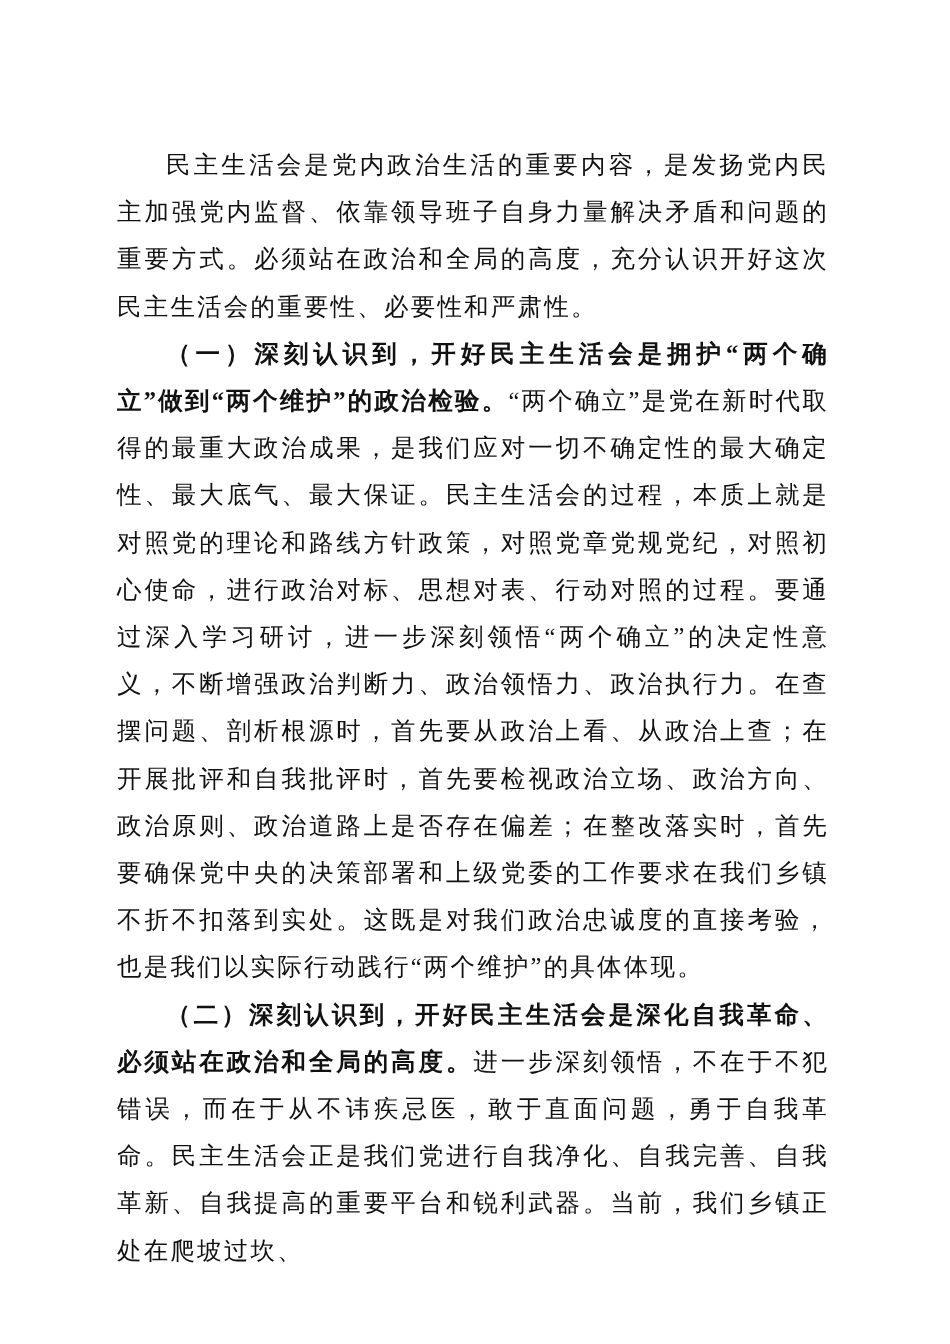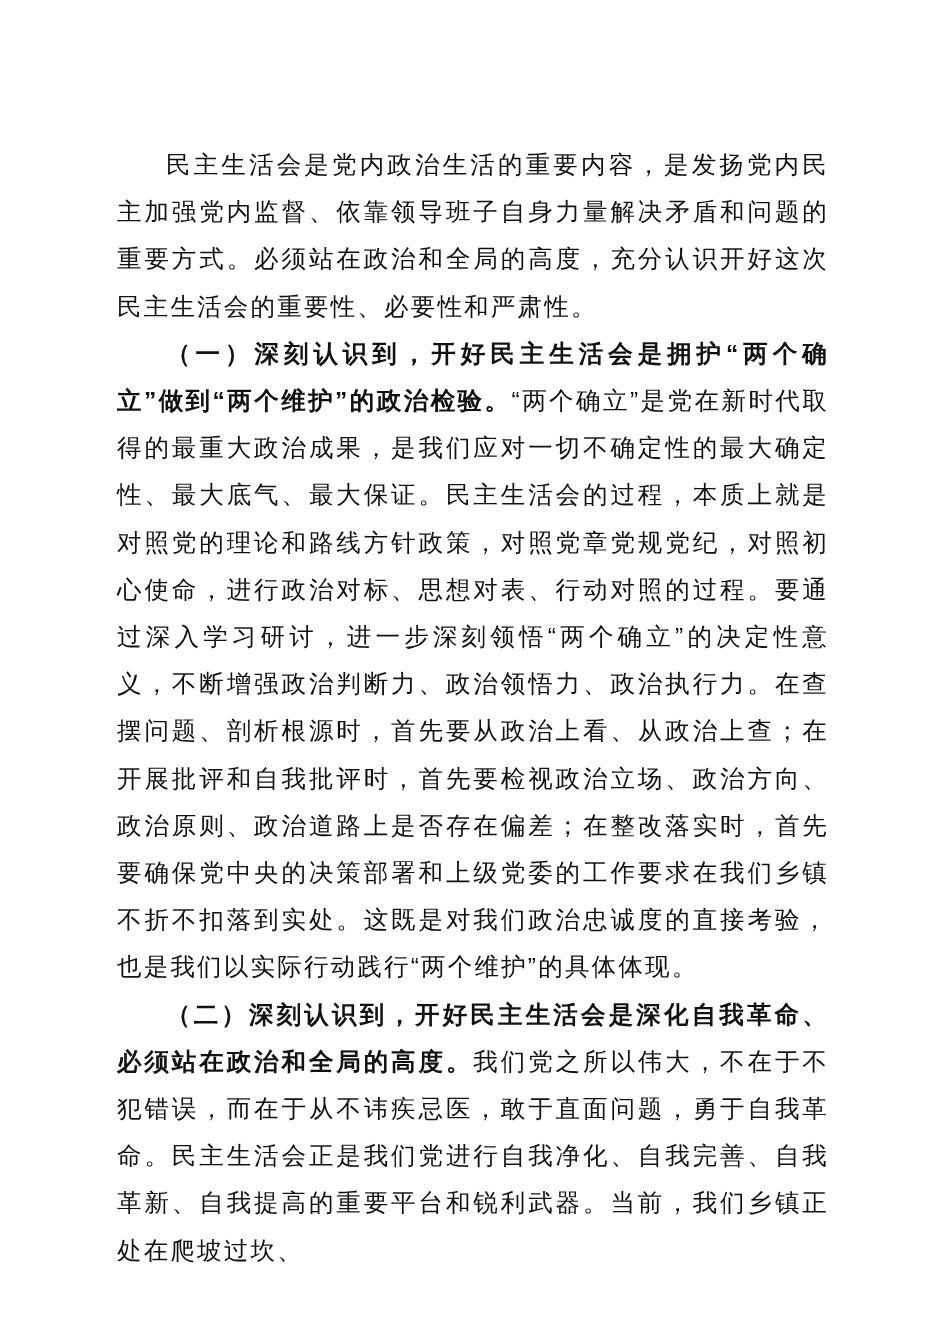--- a/index.html
+++ b/index.html
@@ -3,33 +3,33 @@
 <meta charset="utf-8">
 <style>
   html, body { margin: 0; padding: 0; background: #ffffff; }
   body { width: 950px; height: 1344px; position: relative; overflow: hidden; }
   .page {
     position: absolute;
     left: 117px;
     top: 141px;
     width: 712px;
     color: #111111;
-    font-family: Liberation Sans, sans-serif;
+    font-family: Liberation Serif, serif;
     font-size: 24.5px;
     line-height: 47.2px;
     letter-spacing: 2.2px;
   }
   .para {
     margin: 0;
     text-indent: 2em;
     text-align: justify;
     text-align-last: left;
   }
   .heading { font-weight: bold; }
 </style>
 </head>
 <body>
 
 <div class="page">
   <p class="para"><span class="heading"></span><span>民主生活会是党内政治生活的重要内容，是发扬党内民主加强党内监督、依靠领导班子自身力量解决矛盾和问题的重要方式。必须站在政治和全局的高度，充分认识开好这次民主生活会的重要性、必要性和严肃性。</span></p>
   <p class="para"><span class="heading">（一）深刻认识到，开好民主生活会是拥护“两个确立”做到“两个维护”的政治检验。</span><span>“两个确立”是党在新时代取得的最重大政治成果，是我们应对一切不确定性的最大确定性、最大底气、最大保证。民主生活会的过程，本质上就是对照党的理论和路线方针政策，对照党章党规党纪，对照初心使命，进行政治对标、思想对表、行动对照的过程。要通过深入学习研讨，进一步深刻领悟“两个确立”的决定性意义，不断增强政治判断力、政治领悟力、政治执行力。在查摆问题、剖析根源时，首先要从政治上看、从政治上查；在开展批评和自我批评时，首先要检视政治立场、政治方向、政治原则、政治道路上是否存在偏差；在整改落实时，首先要确保党中央的决策部署和上级党委的工作要求在我们乡镇不折不扣落到实处。这既是对我们政治忠诚度的直接考验，也是我们以实际行动践行“两个维护”的具体体现。</span></p>
-  <p class="para"><span class="heading">（二）深刻认识到，开好民主生活会是深化自我革命、必须站在政治和全局的高度。</span><span>我们党之所以伟大，不在于不犯错误，而在于从不讳疾忌医，敢于直面问题，勇于自我革命。民主生活会正是我们党进行自我净化、自我完善、自我革新、自我提高的重要平台和锐利武器。当前，我们乡镇正处在爬坡过坎、</span></p>
+  <p class="para"><span class="heading">（二）深刻认识到，开好民主生活会是深化自我革命、必须站在政治和全局的高度。</span><span>进一步深刻领悟，不在于不犯错误，而在于从不讳疾忌医，敢于直面问题，勇于自我革命。民主生活会正是我们党进行自我净化、自我完善、自我革新、自我提高的重要平台和锐利武器。当前，我们乡镇正处在爬坡过坎、</span></p>
 </div>
 
 </body></html>

